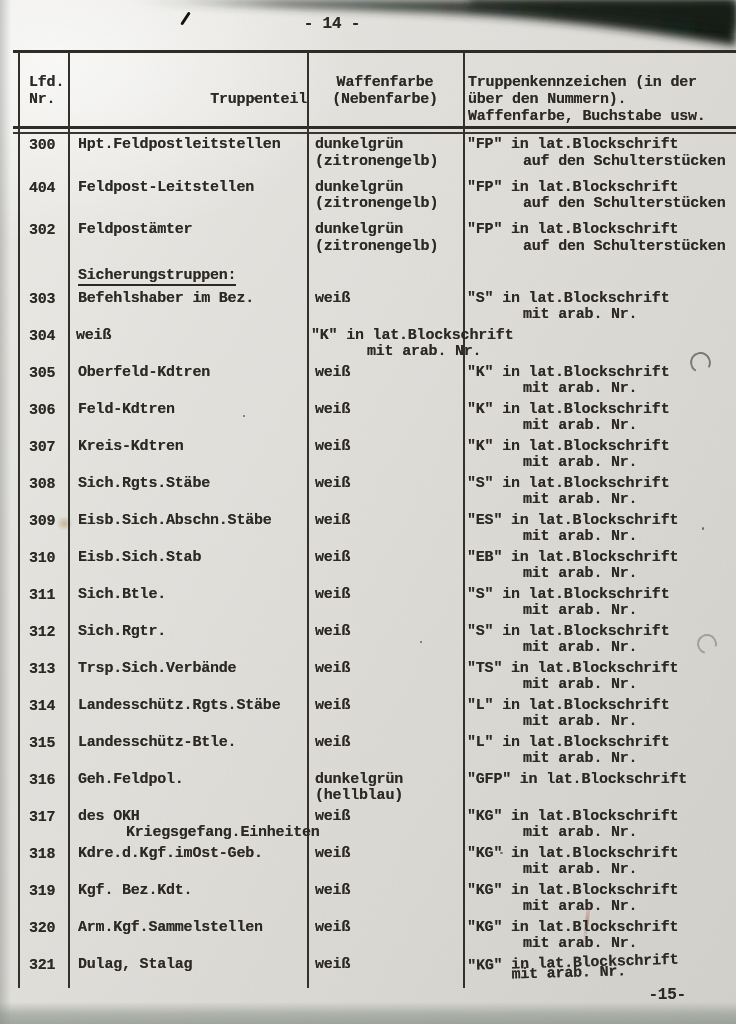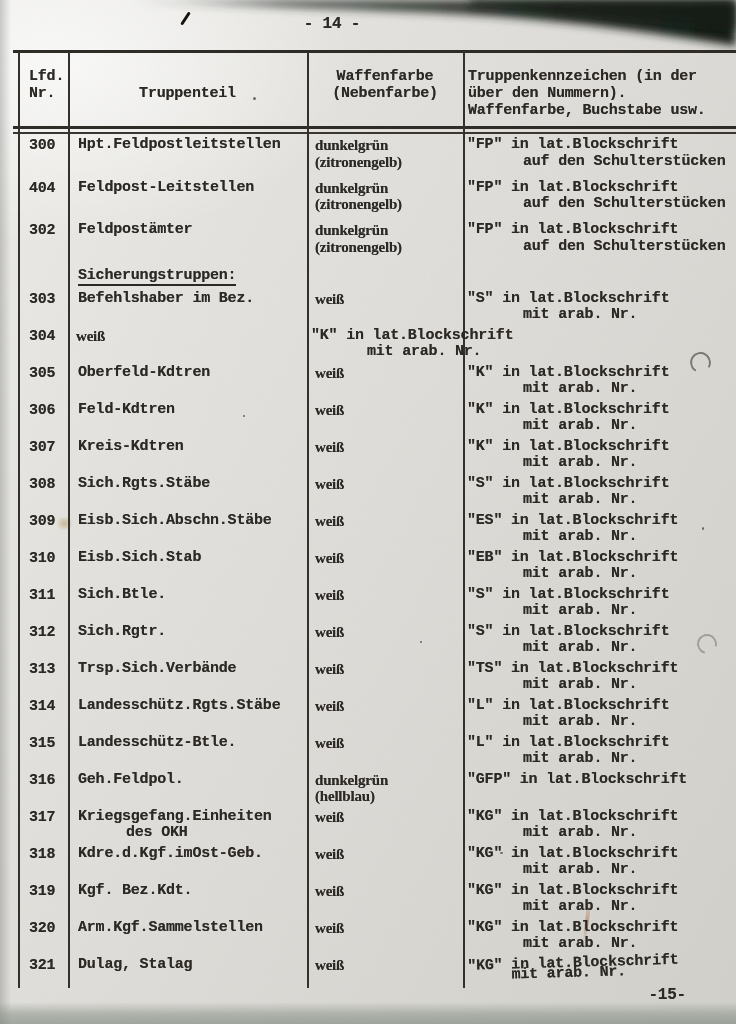--- a/index.html
+++ b/index.html
@@ -25,36 +25,36 @@
   .vline{position:absolute;top:52px;height:936px;width:2px;background:#34302b;}
   .vline.v1{left:18px;}
   .vline.v2{left:68px;}
   .vline.v3{left:307px;}
   .vline.v4{left:463px;}
   .hline-top{position:absolute;top:50px;left:13px;width:723px;height:3px;background:#2f2c27;}
   .hline-sep{position:absolute;top:126px;left:13px;width:723px;height:8px;
     border-top:3px solid #2f2c27;border-bottom:2px solid #3a362f;box-sizing:border-box;}
 
   
-  .thead{position:absolute;top:68px;left:18px;width:633px;display:grid;
+  .thead{position:absolute;top:74px;left:18px;width:633px;display:grid;
     grid-template-columns:50px 239px 156px 273px;}
   .thead .line{display:block;line-height:17px;}
   .h-col1{padding-left:11px;}
-  .h-col2{text-align:center;padding-top:17px;}
+  .h-col2{text-align:right;padding-top:17px;}
   .h-col3{text-align:center;}
   .h-col4{padding-left:5px;}
 
   
   .tbody{position:absolute;top:137px;left:18px;width:718px;}
   .row{display:grid;grid-template-columns:50px 239px 156px 273px;min-height:37px;align-content:start;}
   .row.tall{min-height:42.5px;}
   .line{display:block;line-height:16.5px;white-space:pre;}
   .cell-nr{padding-left:11px;}
   .cell-unit{padding-left:10px;}
-  .cell-color{padding-left:8px;font-family:Liberation Serif, serif;}
+  .cell-color{padding-left:8px;}
   .cell-marking{padding-left:4px;}
   .cell-marking .line + .line{padding-left:56px;}
   .cell-unit .line + .line{padding-left:48px;}
   .section-row{min-height:24px;padding-top:2px;}
   .section-heading{display:inline-block;margin-left:60px;line-height:17px;
     border-bottom:2px solid #2c2925;padding-bottom:0px;}
   
   .row:last-child .cell-marking{transform:rotate(-1.7deg) translateY(2px);transform-origin:0 0;}
   .row:last-child .cell-marking .line + .line{margin-top:-7px;padding-left:44px;}
 
@@ -378,22 +378,22 @@
           <span class="line">(hellblau)</span>
         </span>
     <span class="cell-marking">
           <span class="line">"GFP" in lat.Blockschrift</span>
         </span>
   </div>
 
   <div class="row">
     <span class="cell-nr">317</span>
     <span class="cell-unit">
+          <span class="line">des OKH</span>
           <span class="line">Kriegsgefang.Einheiten</span>
-          <span class="line">des OKH</span>
         </span>
     <span class="cell-color">
           <span class="line">weiß</span>
         </span>
     <span class="cell-marking">
           <span class="line">"KG" in lat.Blockschrift</span>
           <span class="line">mit arab. Nr.</span>
         </span>
   </div>
 

